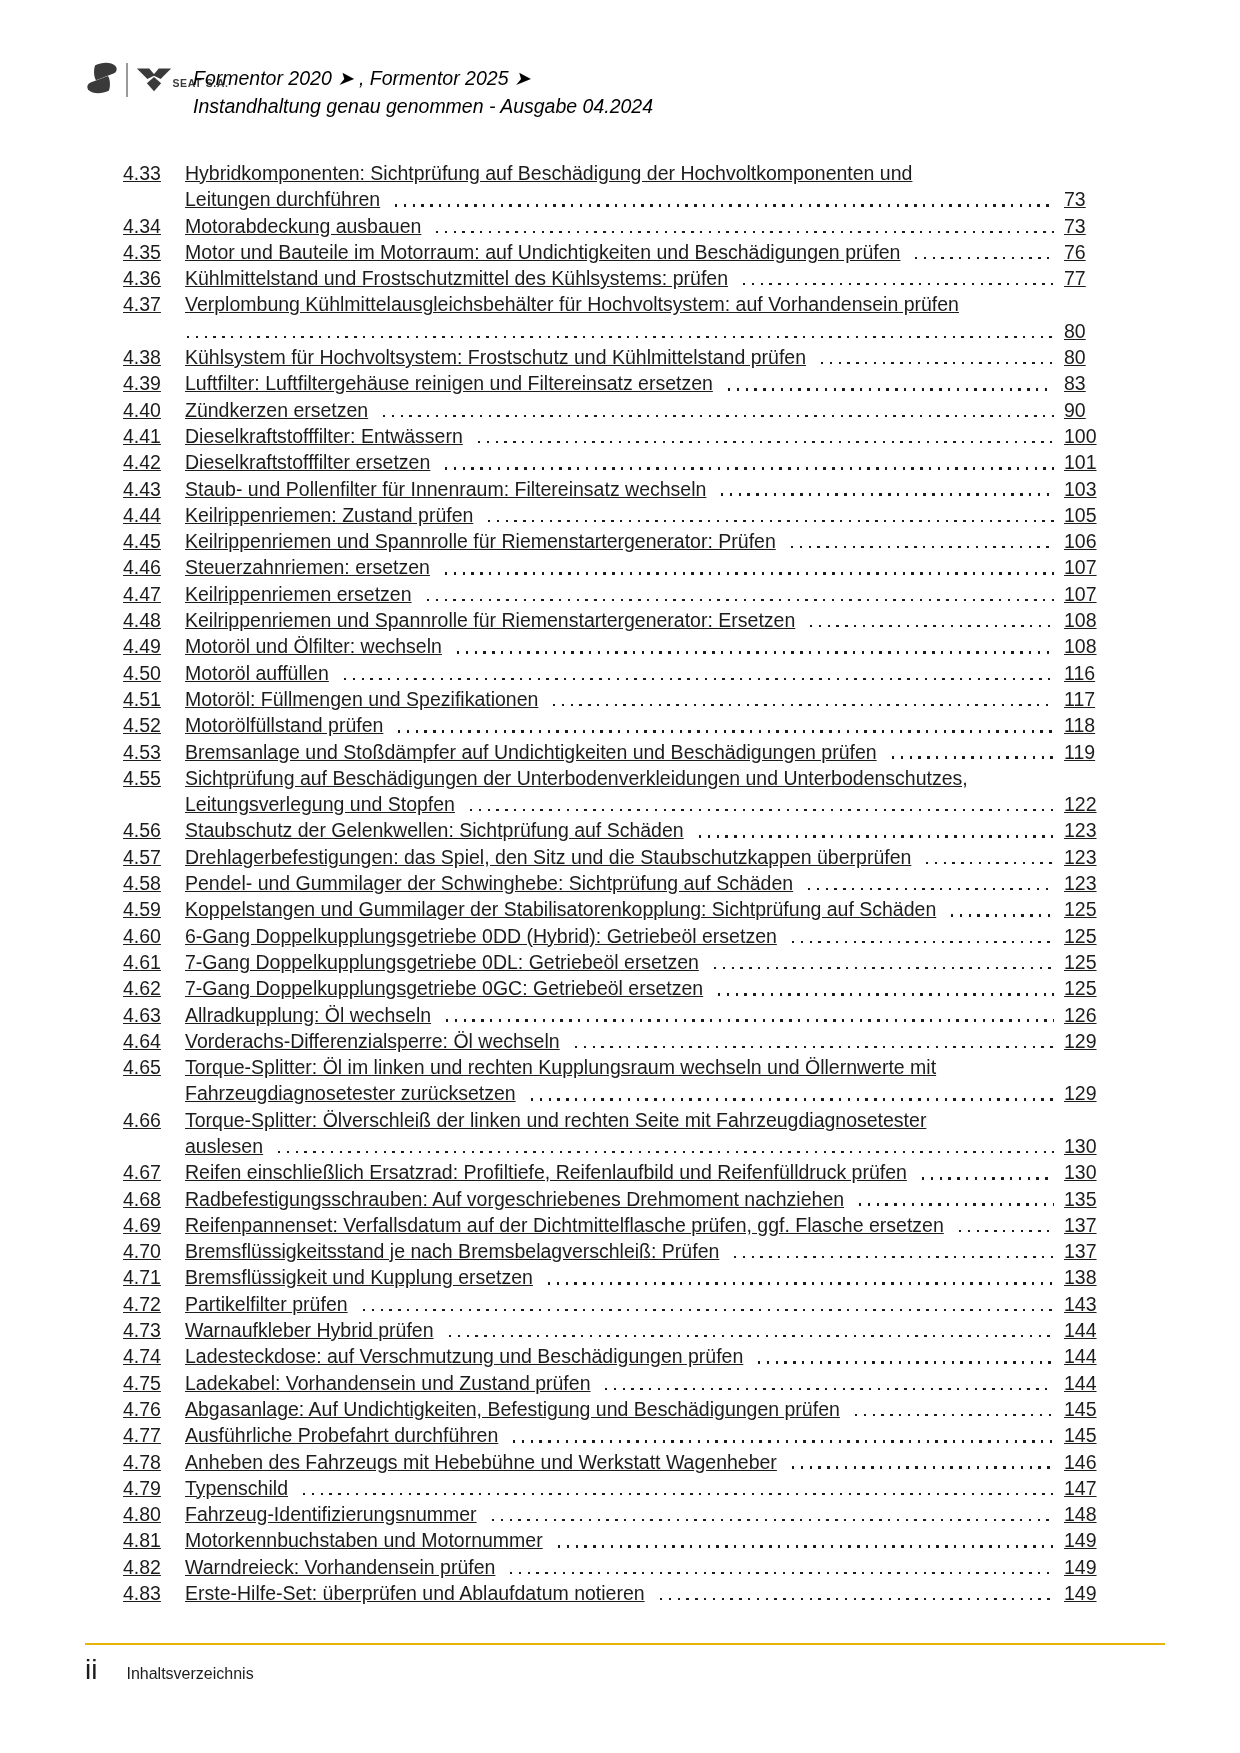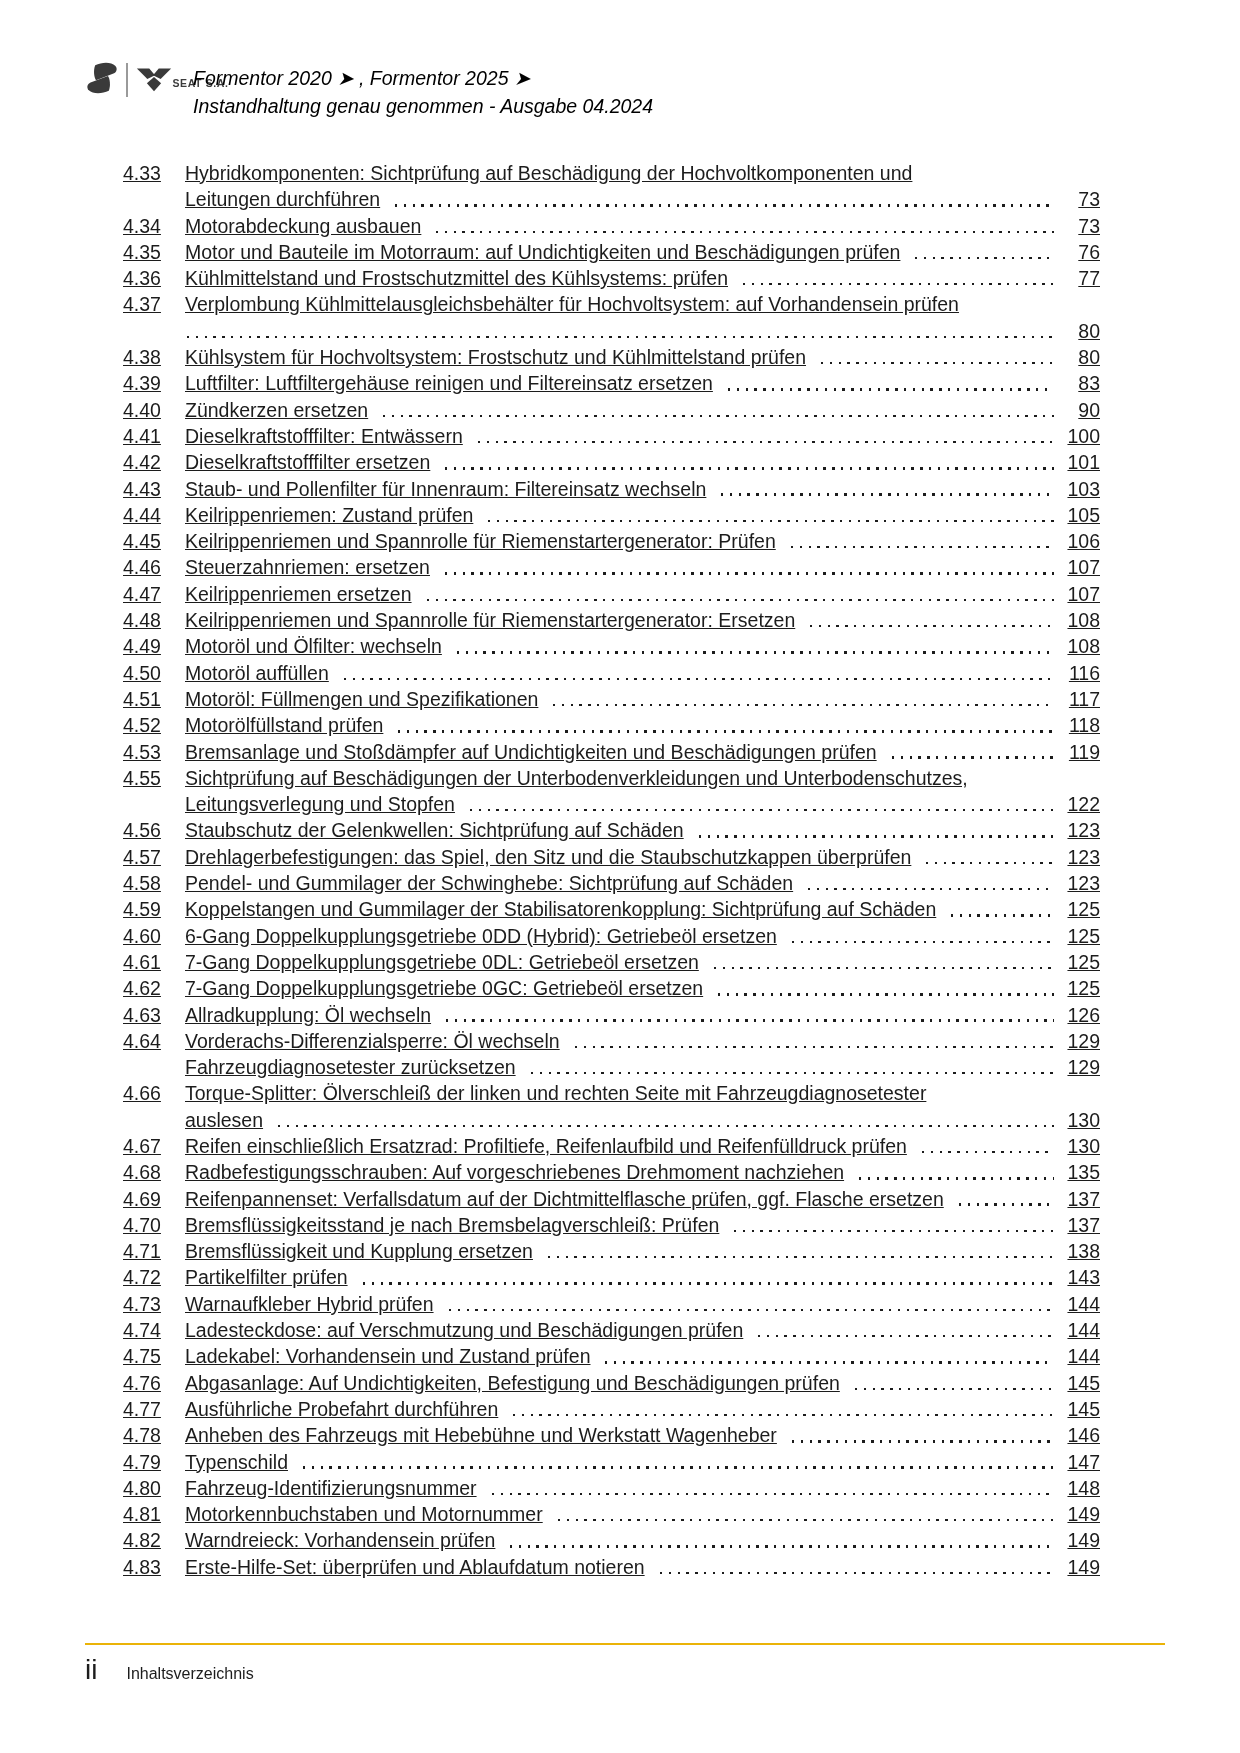--- a/index.html
+++ b/index.html
@@ -25,21 +25,21 @@
   .entry { display: block; text-decoration: underline; }
   .line { display: flex; align-items: baseline; font-size: 19.5px; line-height: 26.3px; }
   .num, .indent { flex: none; width: 62px; }
   .title { white-space: nowrap; flex-shrink: 1; min-width: 0; }
   .dots {
     flex: 1 1 auto; min-width: 10px; height: 2.4px;
     align-self: flex-end; margin: 0 10px 6px 15px;
     background-image: repeating-linear-gradient(to right, #1c1c1c 0 2.4px, transparent 2.4px 8.8px);
   }
   .title:empty + .dots { margin-left: 2px; }
-  .page-num { flex: none; min-width: 36px; text-align: right; }
+  .page-num { flex: none; min-width: 36px; text-align: left; }
 
   
   .footer { position: absolute; left: 85px; top: 1643px; width: 1080px; border-top: 2px solid #eab308; }
   .footer-inner { display: flex; align-items: baseline; margin-top: 10px; }
   .roman-page { font-size: 28px; line-height: 30px; }
   .section-label { font-size: 16px; margin-left: 29px; text-align: right; }
 </style>
 </head>
 <body>
 
@@ -361,20 +361,25 @@
   <li class="entry">
     <div class="line">
       <span class="num">4.64</span>
       <span class="title">Vorderachs-Differenzialsperre: Öl wechseln</span>
       <span class="dots"></span>
       <span class="page-num">129</span>
     </div>
   </li>
 
   <li class="entry">
+    <div class="line">
+      <span class="num">4.65</span>
+      <span class="title">Torque-Splitter: Öl im linken und rechten Kupplungsraum wechseln und Öllernwerte mit</span>
+
+    </div>
   <div class="line">
           <span class="indent"></span>
           <span class="title">Fahrzeugdiagnosetester zurücksetzen</span>
           <span class="dots"></span>
           <span class="page-num">129</span>
         </div>
       </li>
 
   <li class="entry">
     <div class="line">

